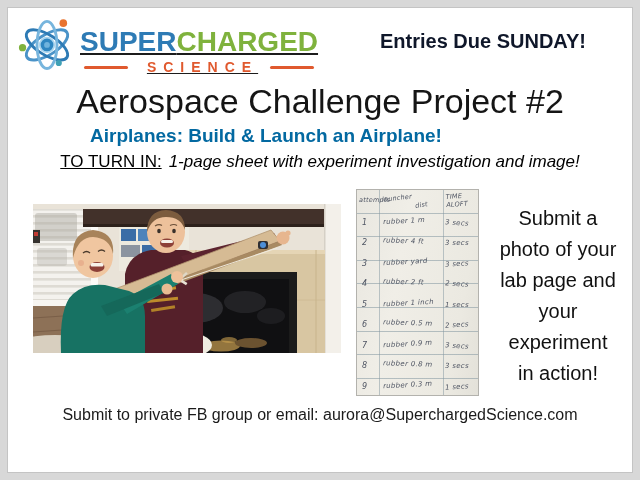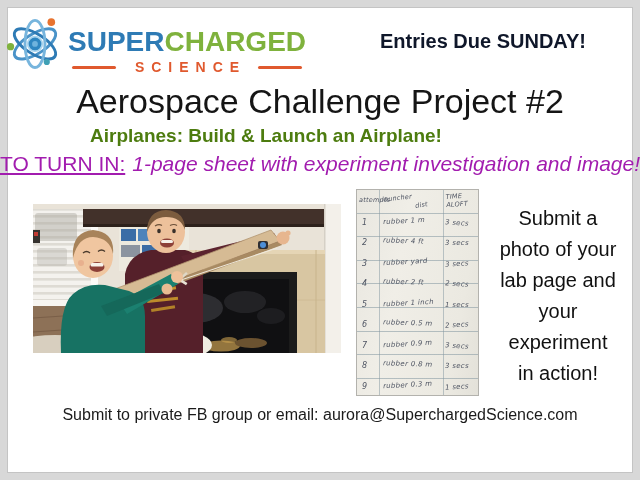--- a/index.html
+++ b/index.html
@@ -7,36 +7,36 @@
   .frame{
     position:relative;width:640px;height:480px;background:#d8d8d8;
     font-family:"Liberation Sans", sans-serif;color:#1c1c1c;overflow:hidden;
   }
   .slide{
     position:absolute;inset:7px;background:#ffffff;border:1px solid #c4c4c4;
   }
   .abs{position:absolute;}
 
   
-  .logo{left:6px;top:12px;display:flex;align-items:center;}
+  .logo{left:18px;top:12px;display:flex;align-items:flex-end;text-decoration:underline;}
   .atom{width:58px;height:60px;flex:0 0 auto;}
   .logo-text{margin-left:4px;margin-top:16px;}
   .logo-line1{font-weight:bold;font-size:28px;line-height:1;letter-spacing:0px;white-space:nowrap;}
   .logo-super{color:#2e7bb5;}
   .logo-charged{color:#7fb23d;}
   .logo-line2{margin-top:4px;display:flex;align-items:center;justify-content:center;gap:12px;}
   .logo-dash{width:44px;height:3px;background:#e0592e;border-radius:2px;}
   .logo-science{color:#e0592e;font-weight:bold;font-size:14px;letter-spacing:7px;padding-left:7px;line-height:1;}
 
   .entries{left:380px;top:30px;font-size:20px;font-weight:600;color:#0f172a;white-space:nowrap;}
 
   
   .title{left:0;top:82px;width:640px;text-align:center;font-size:34px;color:#151515;white-space:nowrap;}
-  .subtitle{left:0;top:125px;width:532px;text-align:center;font-size:19px;font-weight:bold;color:#4d7c0f;white-space:nowrap;}
-  .turnin{left:0;top:152px;width:640px;text-align:center;font-size:21px;color:#a21caf;white-space:nowrap;}
+  .subtitle{left:0;top:125px;width:532px;text-align:center;font-size:19px;font-weight:bold;color:#0369a1;white-space:nowrap;}
+  .turnin{left:0;top:152px;width:640px;text-align:center;font-size:17px;color:#000000;white-space:nowrap;}
   .turnin-label{text-decoration:underline;}
   .turnin-text{font-style:italic;margin-left:7px;}
 
   
   .photo{left:33px;top:204px;width:308px;height:149px;display:block;}
 
   
   .notebook{
     left:356px;top:189px;width:123px;height:207px;
     background:linear-gradient(100deg,#e9e7e0,#f0eee7 35%,#ebe9e1 80%,#e3e1d9);

